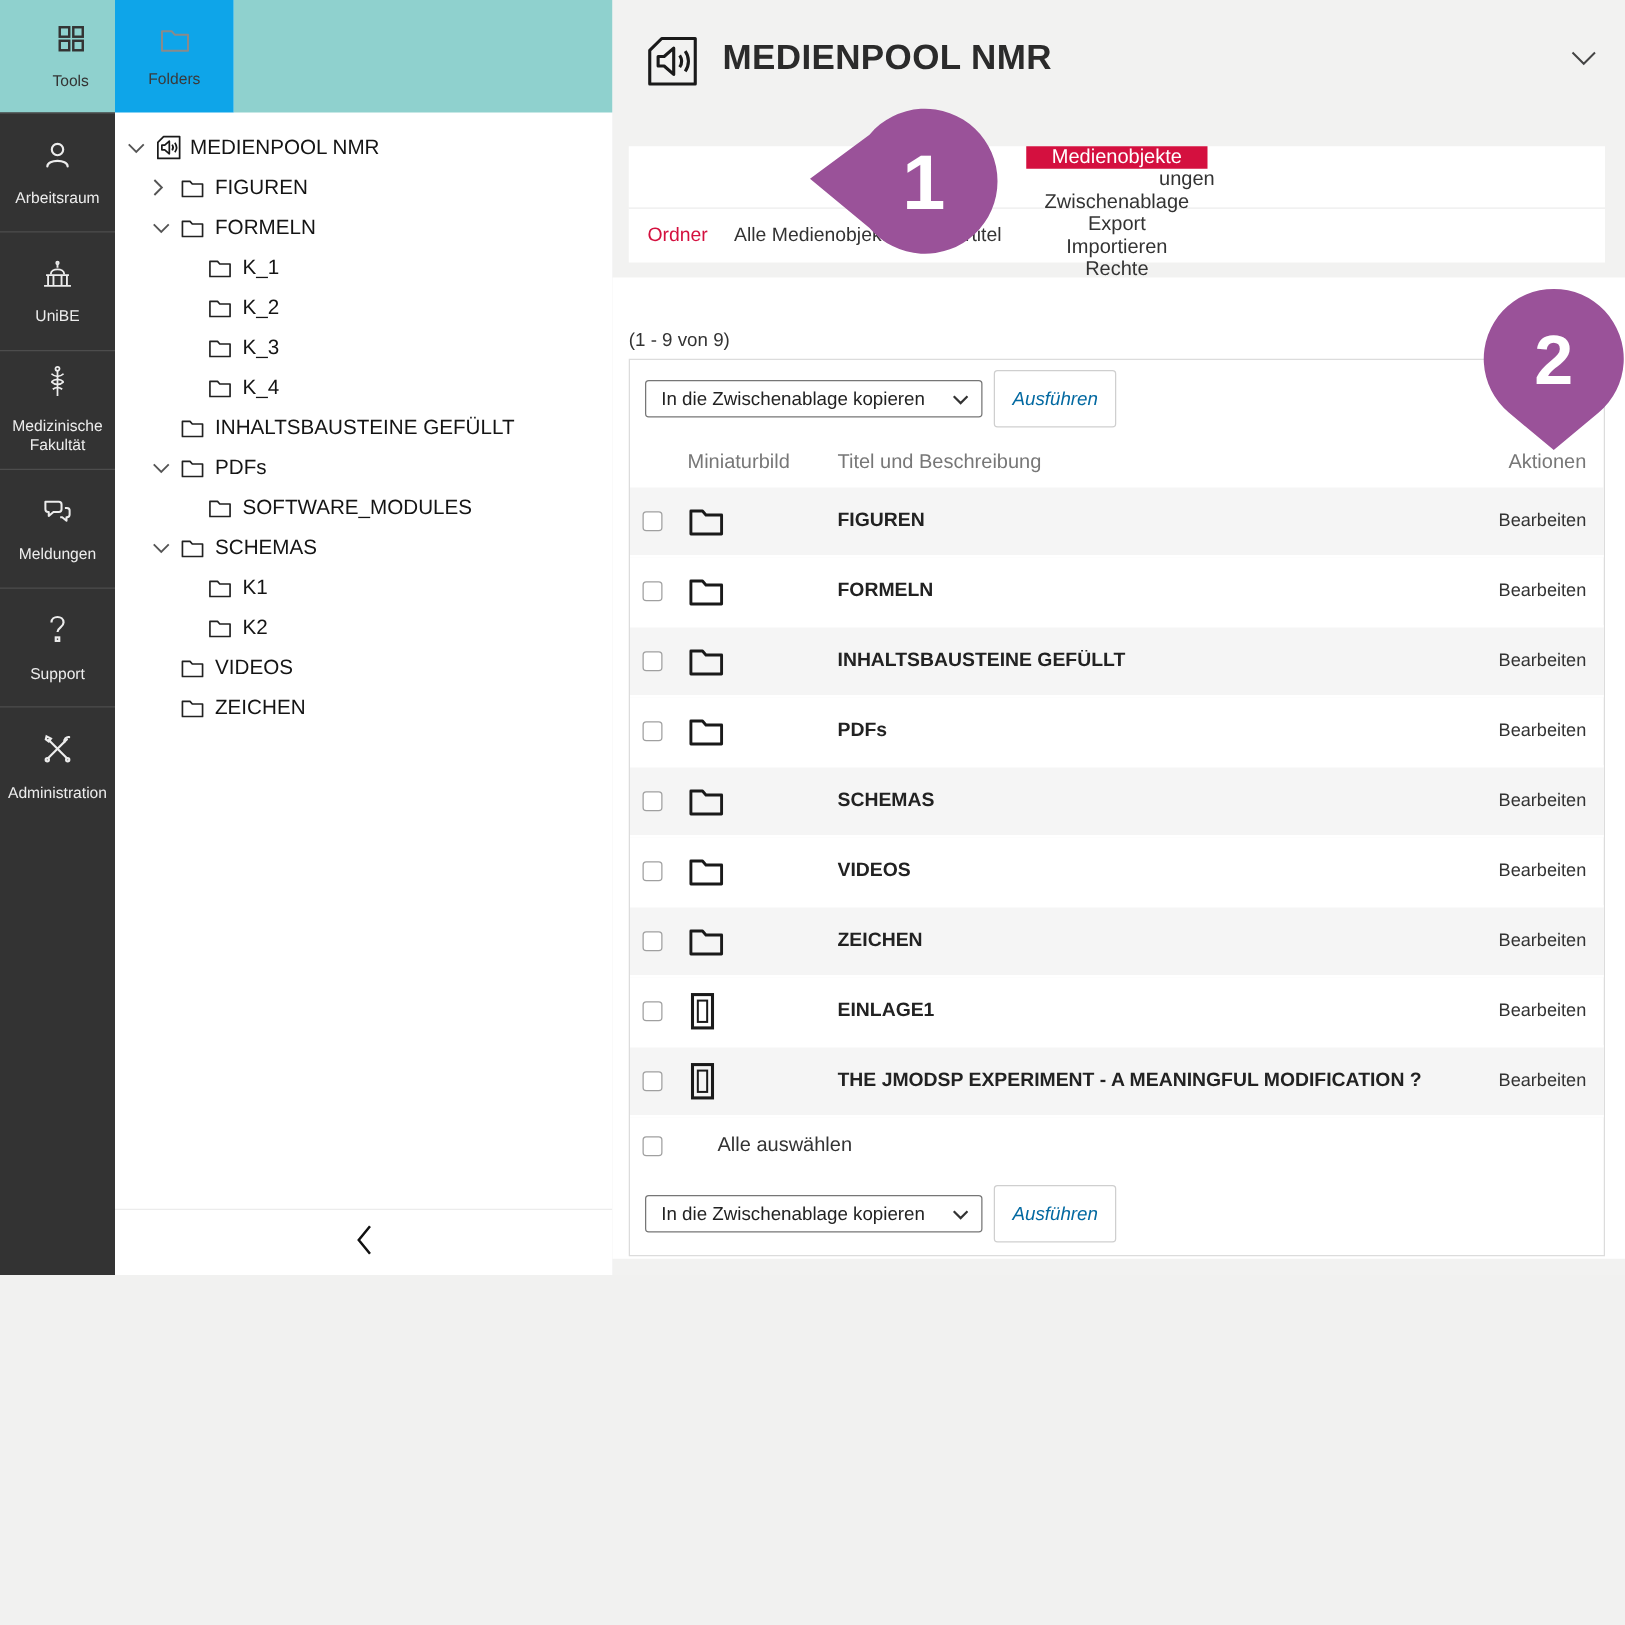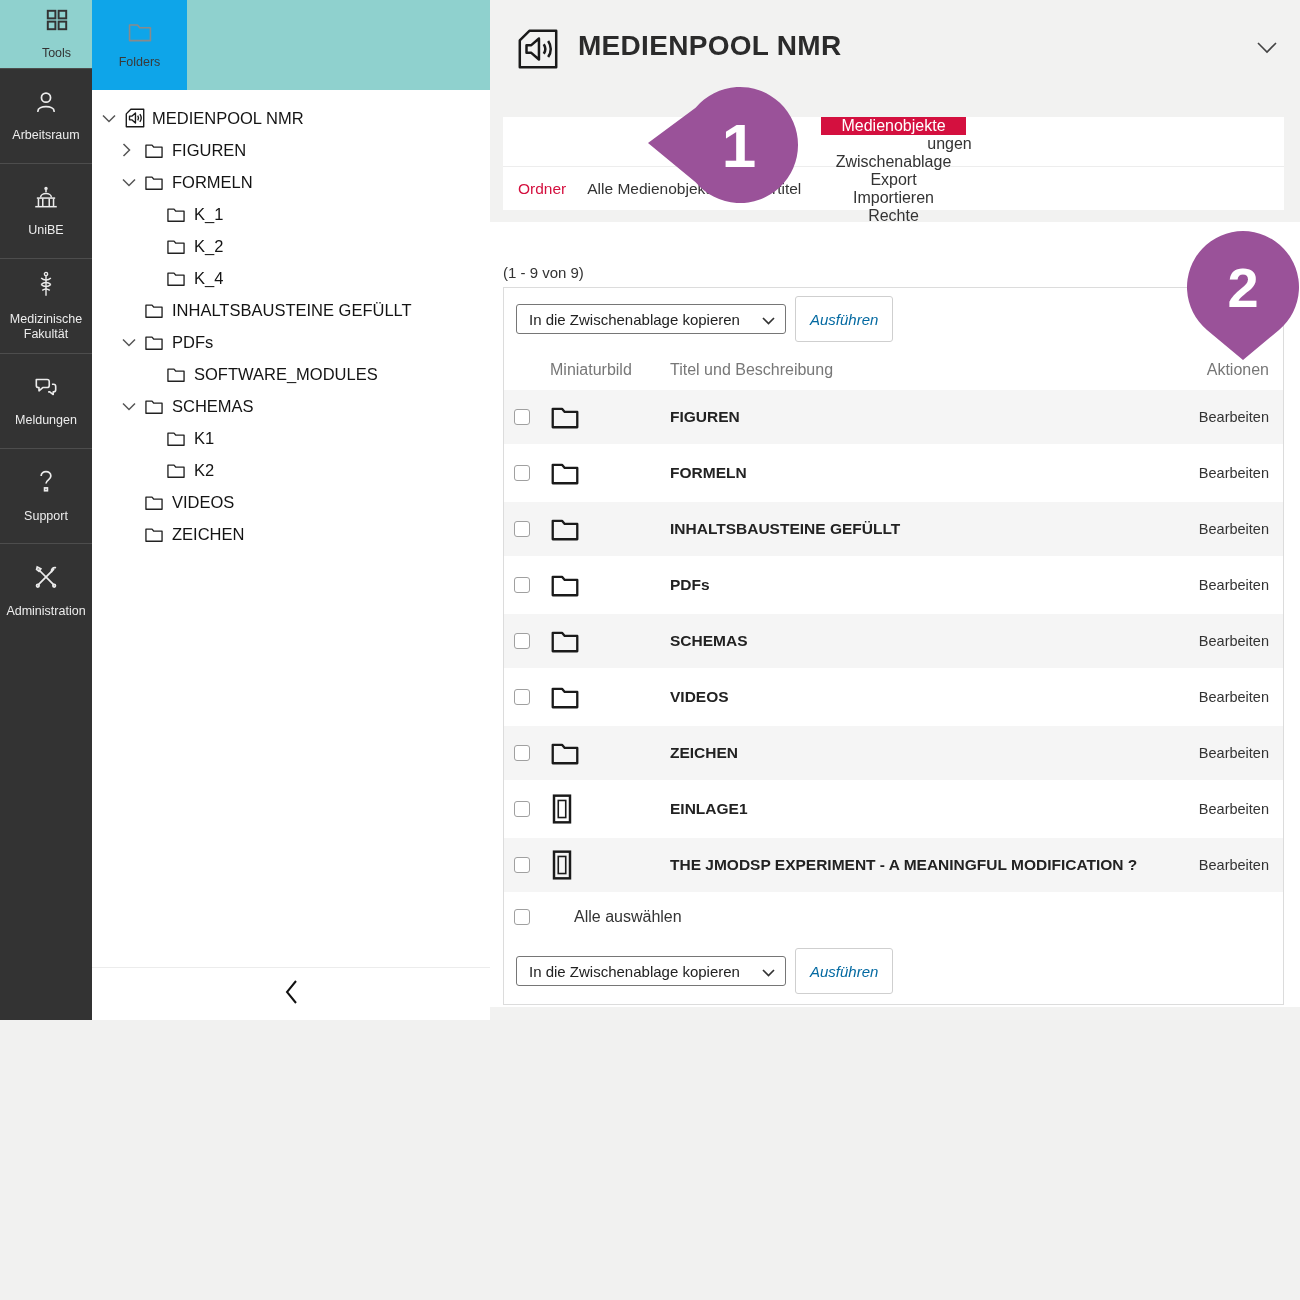--- a/index.html
+++ b/index.html
@@ -4,21 +4,21 @@
 <style>
   html,body{margin:0;padding:0;background:#e9e9e8;}
   .stage{position:relative;width:1300px;height:1300px;background:#f1f1f0;overflow:hidden;
          font-family:"Liberation Sans",sans-serif;color:#222;}
 
   
   .rail{position:absolute;left:0;top:0;width:92px;height:1020px;background:#333333;
         display:flex;flex-direction:column;}
   .rail-item{display:flex;flex-direction:column;align-items:center;justify-content:center;
              gap:9px;height:94px;cursor:pointer;border-top:1px solid #4d4d4d;}
-  .rail-item.first{border-top:none;height:68px;padding-left:21px;}
+  .rail-item.first{border-top:none;height:90px;padding-left:21px;}
   .rail-item.teal{background:#8fd1ce;}
   .rail-label{font-size:12.5px;color:#ededed;text-align:center;line-height:1.2;padding:0 3px;}
   .rail-item.teal .rail-label{color:#333;}
   .rail-fill{flex:1;}
 
   
   .folder-panel{position:absolute;left:92px;top:0;width:398px;height:1020px;background:#fff;}
   .fp-header{display:flex;height:90px;}
   .fp-tab{width:95px;display:flex;flex-direction:column;align-items:center;justify-content:center;
           gap:8px;background:#0ea5e9;cursor:pointer;}
@@ -271,20 +271,29 @@
           </span>
         <span class="tl">K_2</span>
       </div>
       <div class="tree-row lvl2">
         <span class="tw"></span>
         <span class="ti">
             <svg width="20" height="17" viewBox="0 0 22 19">
               <path d="M2 17 V3.5 H8.8 L10.8 5.8 H20 V17 Z" fill="none" stroke="#222" stroke-width="1.5" stroke-linejoin="round"></path>
             </svg>
           </span>
+        <span class="tl">K_3</span>
+      </div>
+      <div class="tree-row lvl2">
+        <span class="tw"></span>
+        <span class="ti">
+            <svg width="20" height="17" viewBox="0 0 22 19">
+              <path d="M2 17 V3.5 H8.8 L10.8 5.8 H20 V17 Z" fill="none" stroke="#222" stroke-width="1.5" stroke-linejoin="round"></path>
+            </svg>
+          </span>
         <span class="tl">K_4</span>
       </div>
       <div class="tree-row lvl1">
         <span class="tw"></span>
         <span class="ti">
             <svg width="20" height="17" viewBox="0 0 22 19">
               <path d="M2 17 V3.5 H8.8 L10.8 5.8 H20 V17 Z" fill="none" stroke="#222" stroke-width="1.5" stroke-linejoin="round"></path>
             </svg>
           </span>
         <span class="tl">INHALTSBAUSTEINE GEFÜLLT</span>

